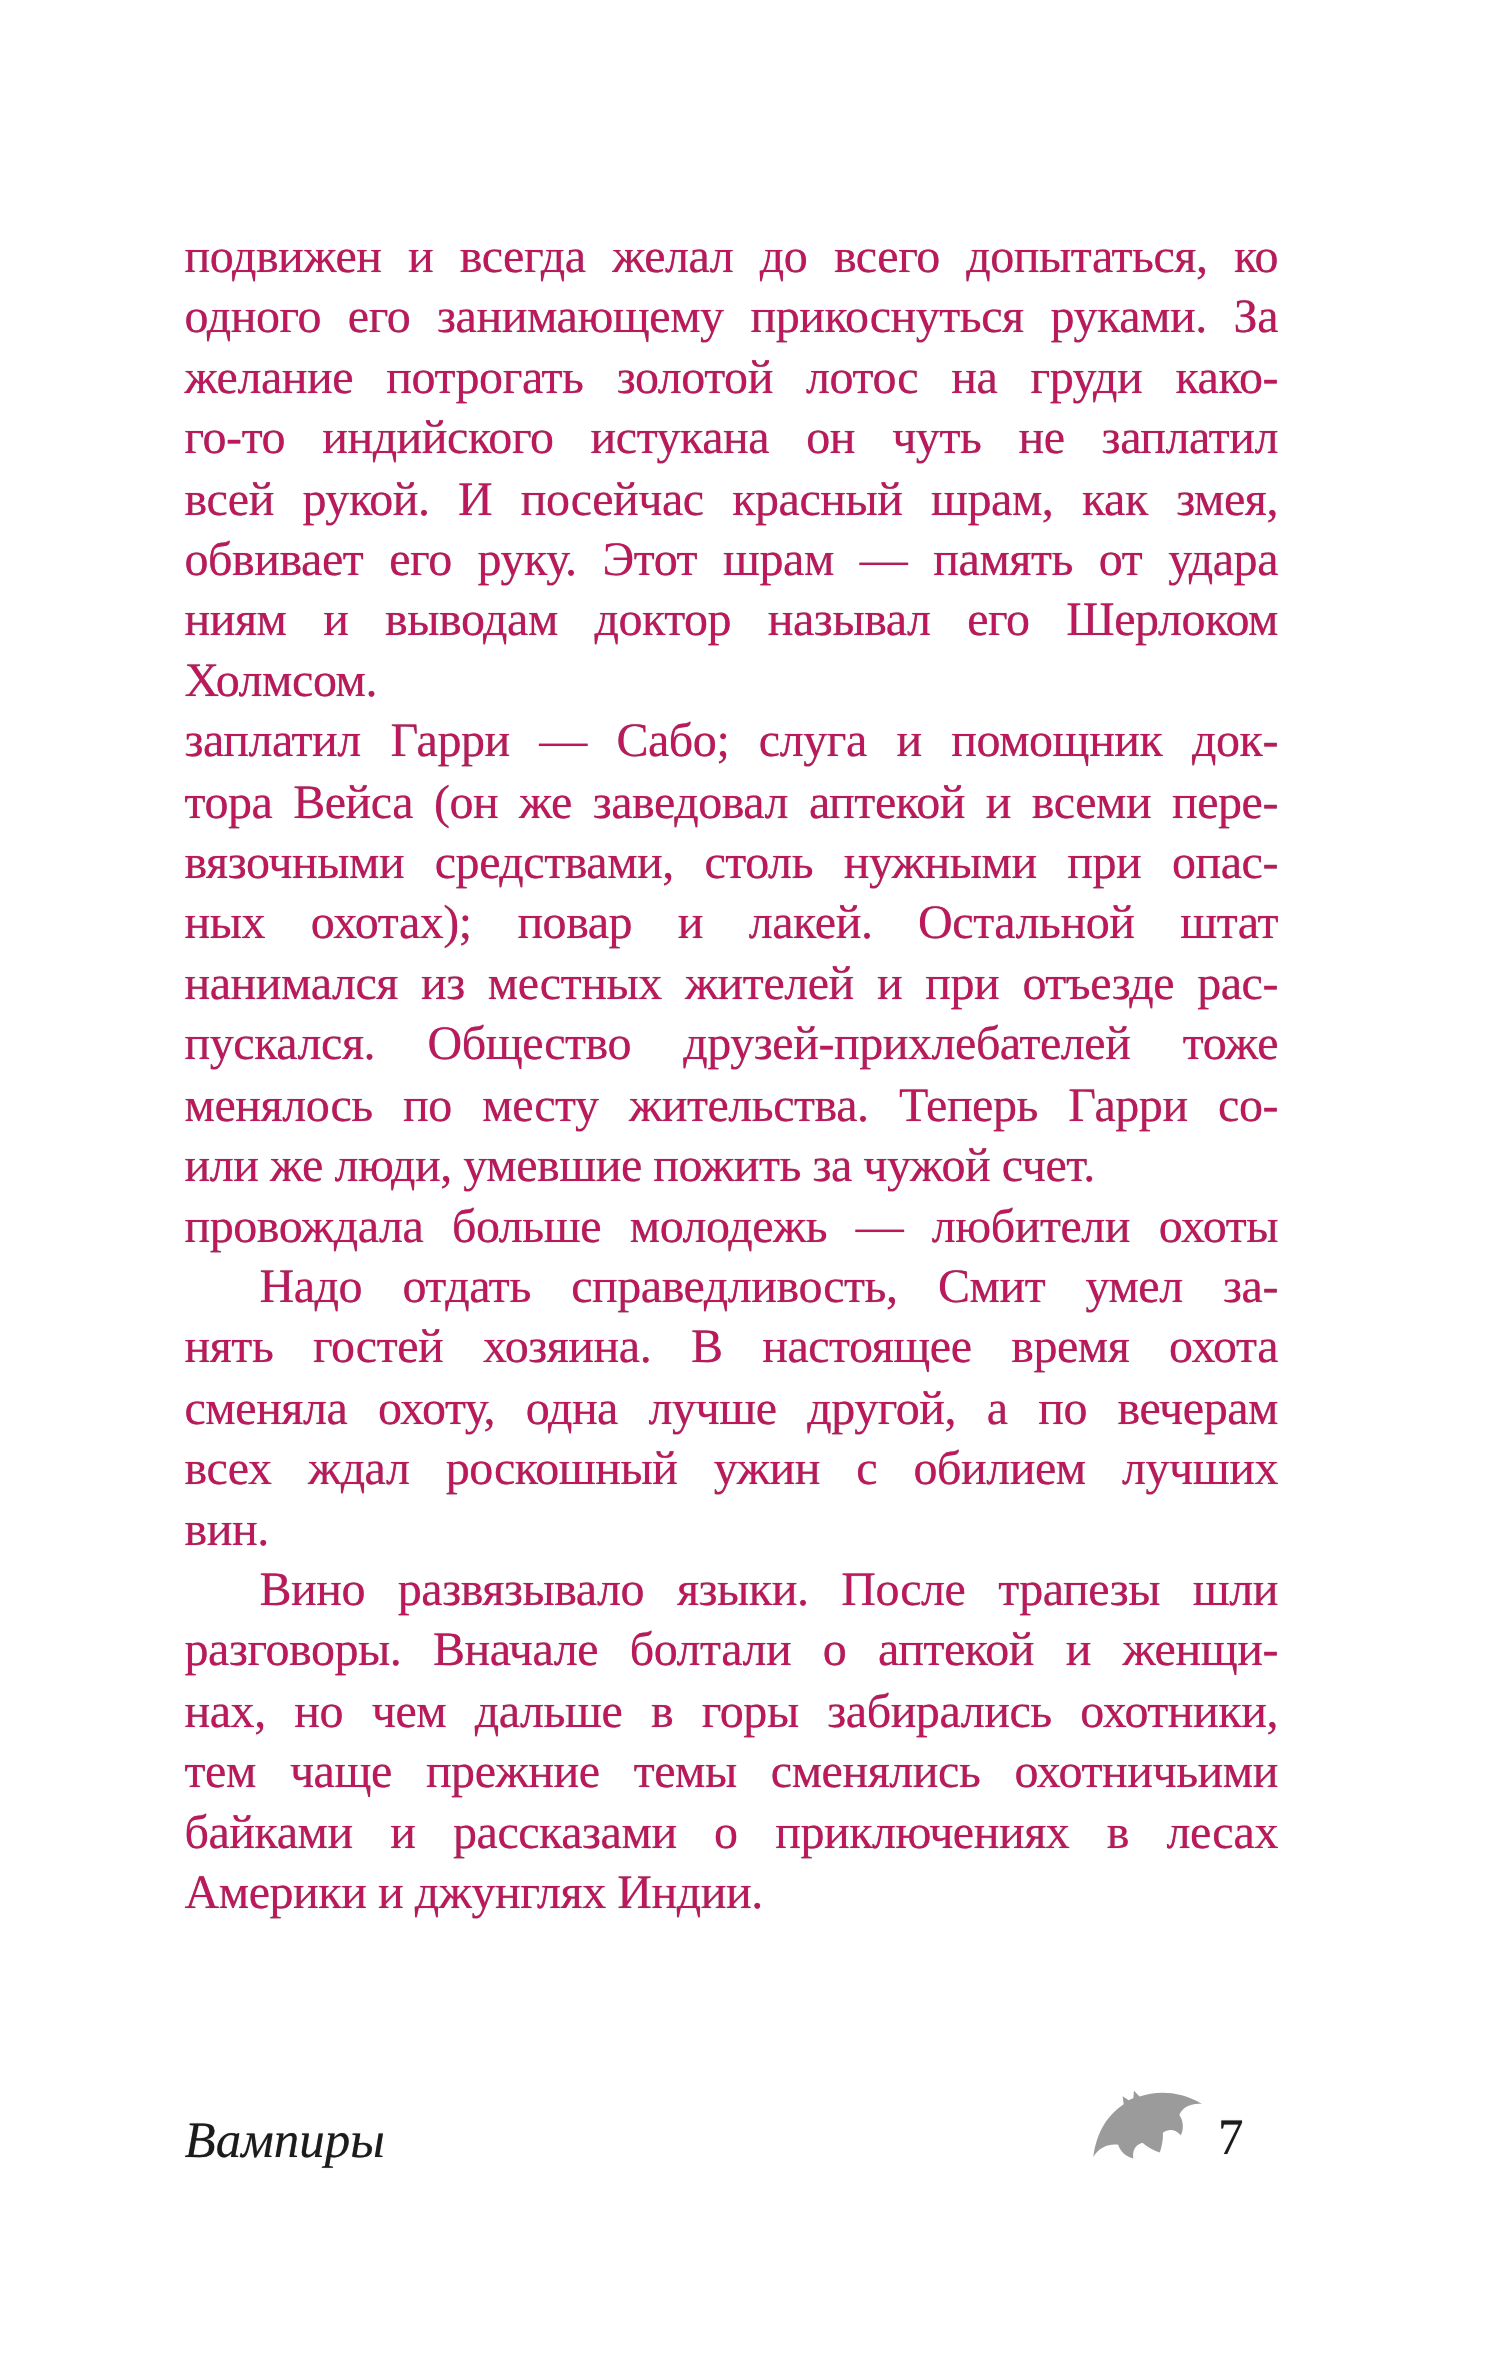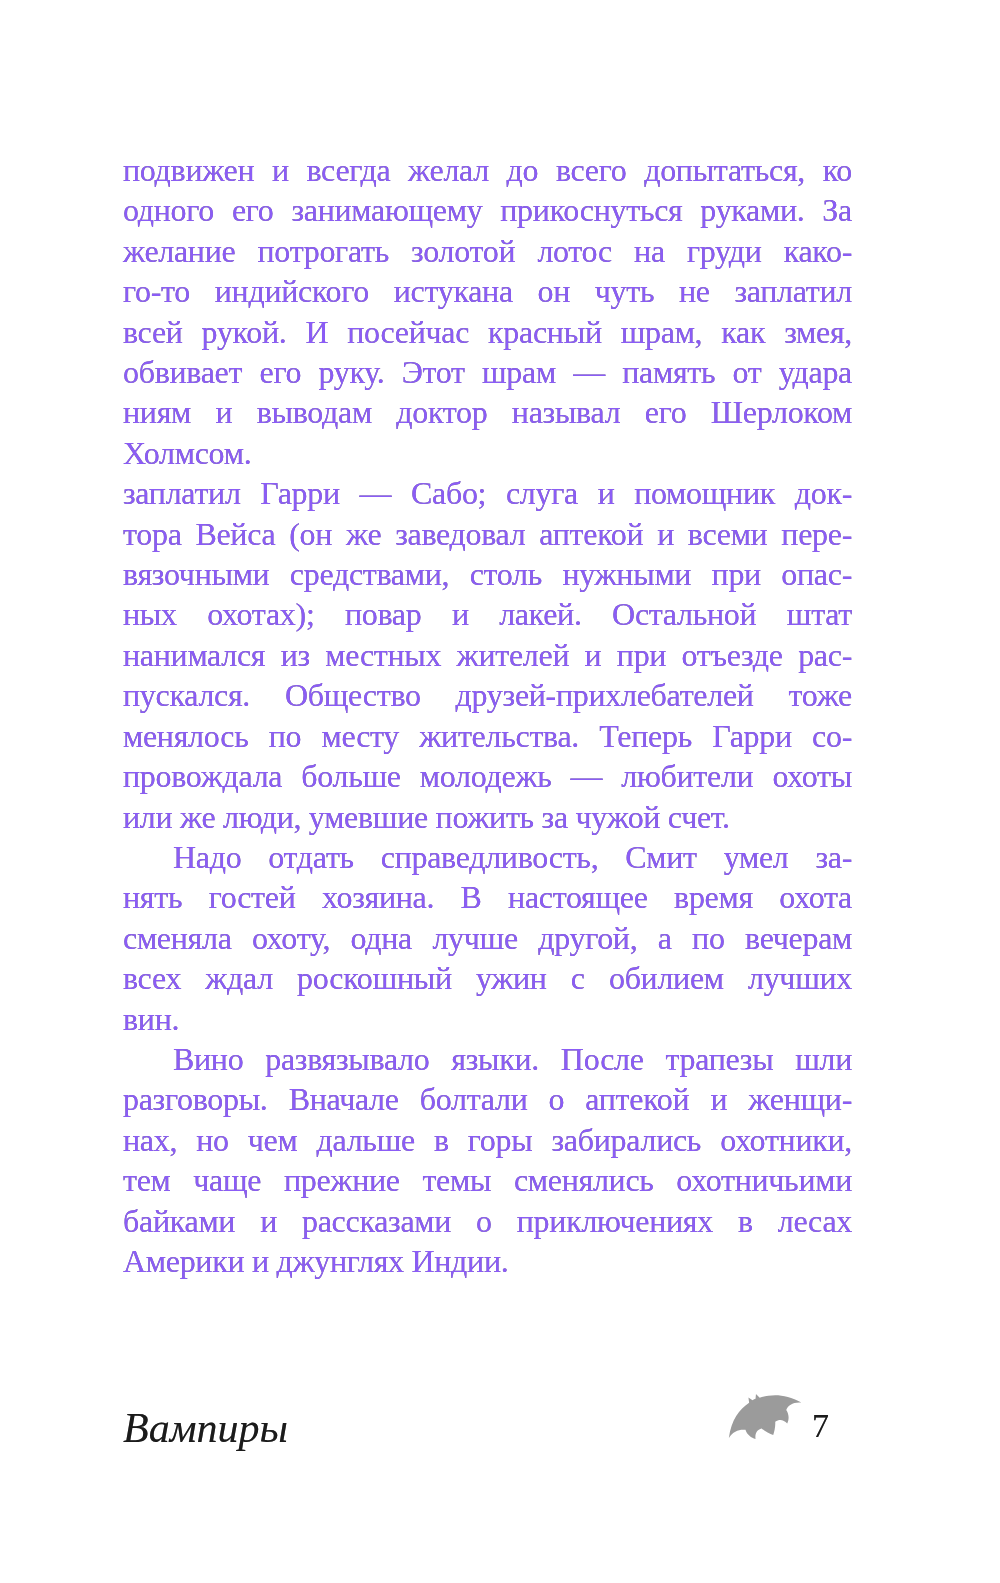--- a/index.html
+++ b/index.html
@@ -16,38 +16,38 @@
     left: 0; top: 0;
     width: 1000px;
     height: 1583px;
     background: #ffffff;
   }
   .text-block {
     position: absolute;
     left: 123px;
     top: 150px;
     width: 729px;
-    color: #8b5cf6;
+    color: #be185d;
     font-size: 32px;
     line-height: 40.4px;
     letter-spacing: -0.3px;
     text-shadow: 0 0 0.6px rgba(0,0,0,0.55);
   }
   .ln {
     text-align: justify;
     text-align-last: justify;
     white-space: normal;
   }
   .end { text-align-last: left; }
   .ind { text-indent: 50px; }
   .running-title {
     position: absolute;
     left: 123px;
     top: 1408px;
-    font-size: 42px;
+    font-size: 34px;
     font-style: italic;
     line-height: 40px;
     color: #1b1b1b;
     text-shadow: 0 0 0.6px rgba(0,0,0,0.5);
   }
   .page-number {
     position: absolute;
     left: 812px;
     top: 1406px;
     width: 40px;
@@ -83,22 +83,22 @@
     </div>
 
     <div>
       <div class="ln jl">заплатил Гарри — Сабо; слуга и помощник док-</div>
       <div class="ln jl">тора Вейса (он же заведовал аптекой и всеми пере-</div>
       <div class="ln jl">вязочными средствами, столь нужными при опас-</div>
       <div class="ln jl">ных охотах); повар и лакей. Остальной штат</div>
       <div class="ln jl">нанимался из местных жителей и при отъезде рас-</div>
       <div class="ln jl">пускался. Общество друзей-прихлебателей тоже</div>
       <div class="ln jl">менялось по месту жительства. Теперь Гарри со-</div>
+      <div class="ln end">или же люди, умевшие пожить за чужой счет.</div>
       <div class="ln jl">провождала больше молодежь — любители охоты</div>
-      <div class="ln end">или же люди, умевшие пожить за чужой счет.</div>
     </div>
 
     <div>
       <div class="ln jl ind">Надо отдать справедливость, Смит умел за-</div>
       <div class="ln jl">нять гостей хозяина. В настоящее время охота</div>
       <div class="ln jl">сменяла охоту, одна лучше другой, а по вечерам</div>
       <div class="ln jl">всех ждал роскошный ужин с обилием лучших</div>
       <div class="ln end">вин.</div>
     </div>
 

